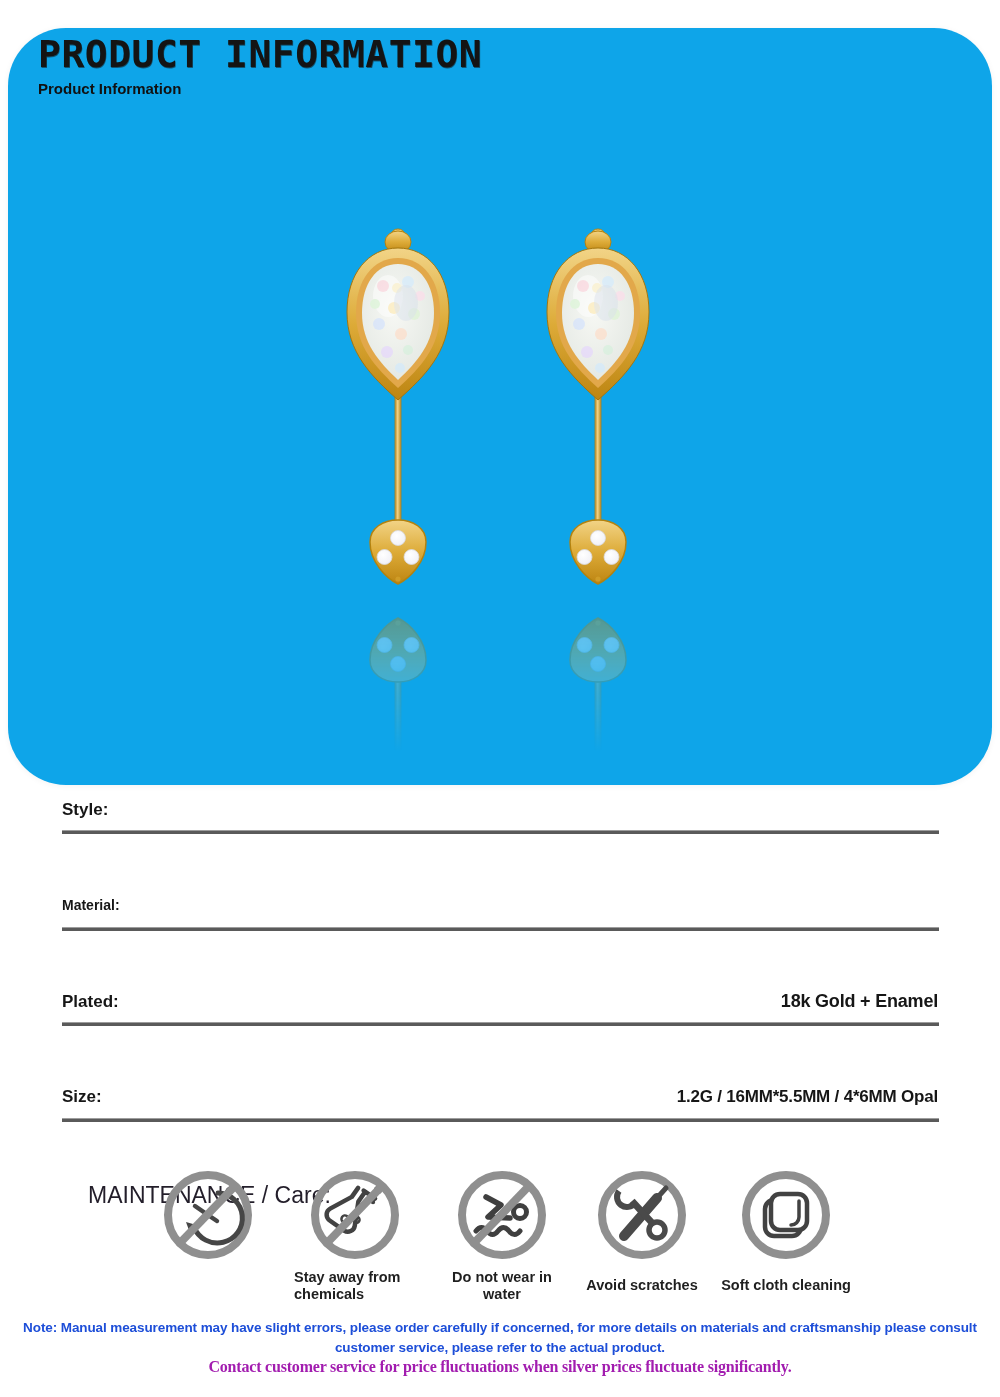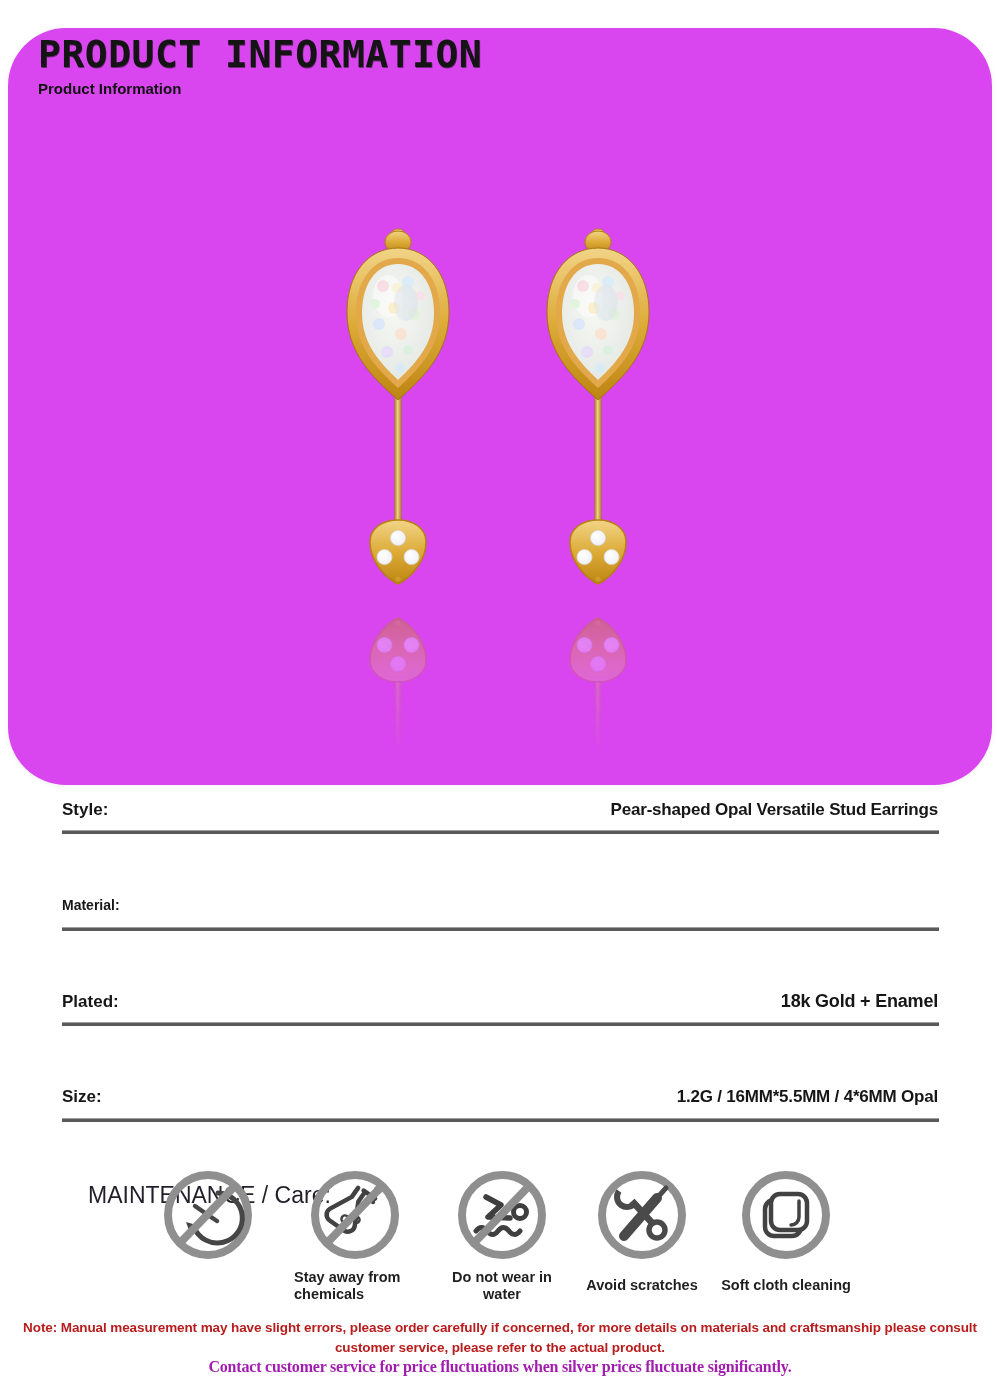--- a/index.html
+++ b/index.html
@@ -2,21 +2,21 @@
 <html><head>
 <meta charset="utf-8">
 <style>
   html,body{margin:0;padding:0;}
   body{
     width:1000px;height:1397px;position:relative;background:#ffffff;
     font-family:"Liberation Sans",sans-serif;color:#1a1a1a;overflow:hidden;
   }
   .card{
     position:absolute;left:8px;top:28px;width:984px;height:757px;
-    background:#d946ef;border-radius:58px;overflow:hidden;
+    background:#0ea5e9;border-radius:58px;overflow:hidden;
     box-shadow:0 1px 6px rgba(0,0,0,0.05);
   }
   .title{
     position:absolute;left:30px;top:4px;
     font-family:"DejaVu Sans Mono",monospace;font-weight:bold;
     font-size:38px;letter-spacing:0.5px;color:#141414;
     text-shadow:0.6px 0.6px 0 rgba(20,20,20,0.55);
   }
   .subtitle{
     position:absolute;left:30px;top:52px;font-size:15px;font-weight:bold;color:#111;
@@ -50,21 +50,21 @@
   .m-item .m-label{
     margin-top:6px;font-size:14.5px;font-weight:bold;color:#1f1f1f;line-height:1.2;
     text-align:center;width:100%;
   }
   .m1{left:123px;width:170px;} .m2{left:280px;width:150px;} .m3{left:437px;width:130px;}
   .m4{left:557px;width:170px;} .m5{left:696px;width:180px;}
   .m1 .m-label,.m2 .m-label{text-align:left;padding-left:14px;box-sizing:border-box;}
   .m4 .m-label,.m5 .m-label{margin-top:14px;white-space:nowrap;}
   .note{
     position:absolute;left:0;top:1318px;width:1000px;box-sizing:border-box;padding:0 18px;
-    text-align:center;font-size:13.5px;font-weight:bold;color:#b91c1c;line-height:1.5;
+    text-align:center;font-size:13.5px;font-weight:bold;color:#1d4ed8;line-height:1.5;
     letter-spacing:-0.1px;
   }
   .warning{
     position:absolute;left:0;top:1358px;width:1000px;text-align:center;
     font-size:16px;font-weight:bold;color:#a21caf;letter-spacing:-0.2px;font-family:Liberation Serif, serif;
   }
   .micon{display:block;}
 </style>
 </head>
 <body>
@@ -147,21 +147,20 @@
       <div class="refl e-right">
         <svg viewBox="0 0 120 390">
             <use href="#earring-shape"></use>
           </svg>
       </div>
     </div>
   </div>
 
   <div class="spec" style="top:800px">
     <span class="lab">Style:</span>
-    <span class="val">Pear-shaped Opal Versatile Stud Earrings</span>
   </div>
   <div class="sep" style="top:830px"></div>
 
   <div class="spec small" style="top:897px">
     <span class="lab">Material:</span>
   </div>
   <div class="sep" style="top:927px"></div>
 
   <div class="spec" style="top:991px">
     <span class="lab">Plated:</span>

